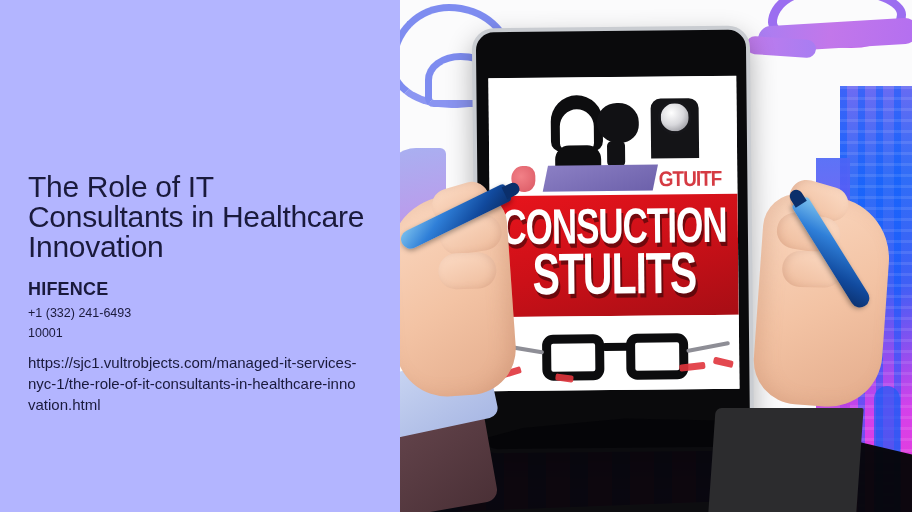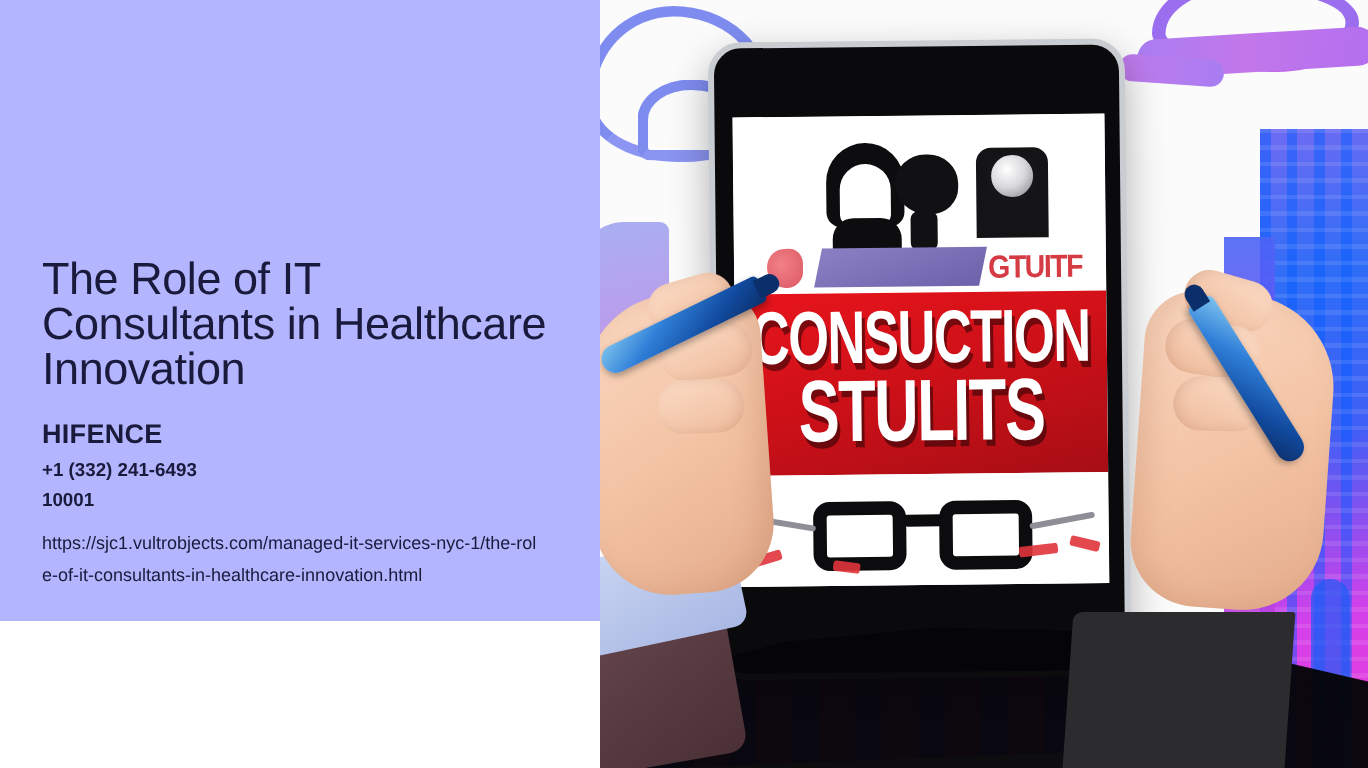--- a/index.html
+++ b/index.html
@@ -19,21 +19,21 @@
     width: 912px;
     height: 512px;
     display: flex;
     overflow: hidden;
   }
 
   
   .text-panel {
     position: relative;
     width: 400px;
-    height: 414px;
+    height: 512px;
     flex: 0 0 400px;
     background: #b3b5ff;
     box-sizing: border-box;
     padding: 0 22px 0 28px;
     display: flex;
     flex-direction: column;
     justify-content: flex-start;
   }
   .headline {
     margin: 0;
@@ -51,31 +51,30 @@
     font-size: 18px;
     line-height: 22px;
     font-weight: 700;
     letter-spacing: 0.2px;
     color: #1a1a3c;
   }
   .contact-list {
     list-style: none;
     margin: 0;
     padding: 4px 0 0 0;
-    font-weight: bold;
   }
   .contact-list li {
     font-size: 12.5px;
     line-height: 19.5px;
     color: #1a1a3c;
     white-space: nowrap;
   }
   .url-block {
     padding-top: 9px;
-    font-size: 12px;
+    font-size: 15px;
     line-height: 21px;
     color: #1a1a3c;
     word-break: break-all;
     max-width: 330px;
   }
 
   
   .image-panel {
     position: relative;
     width: 512px;

